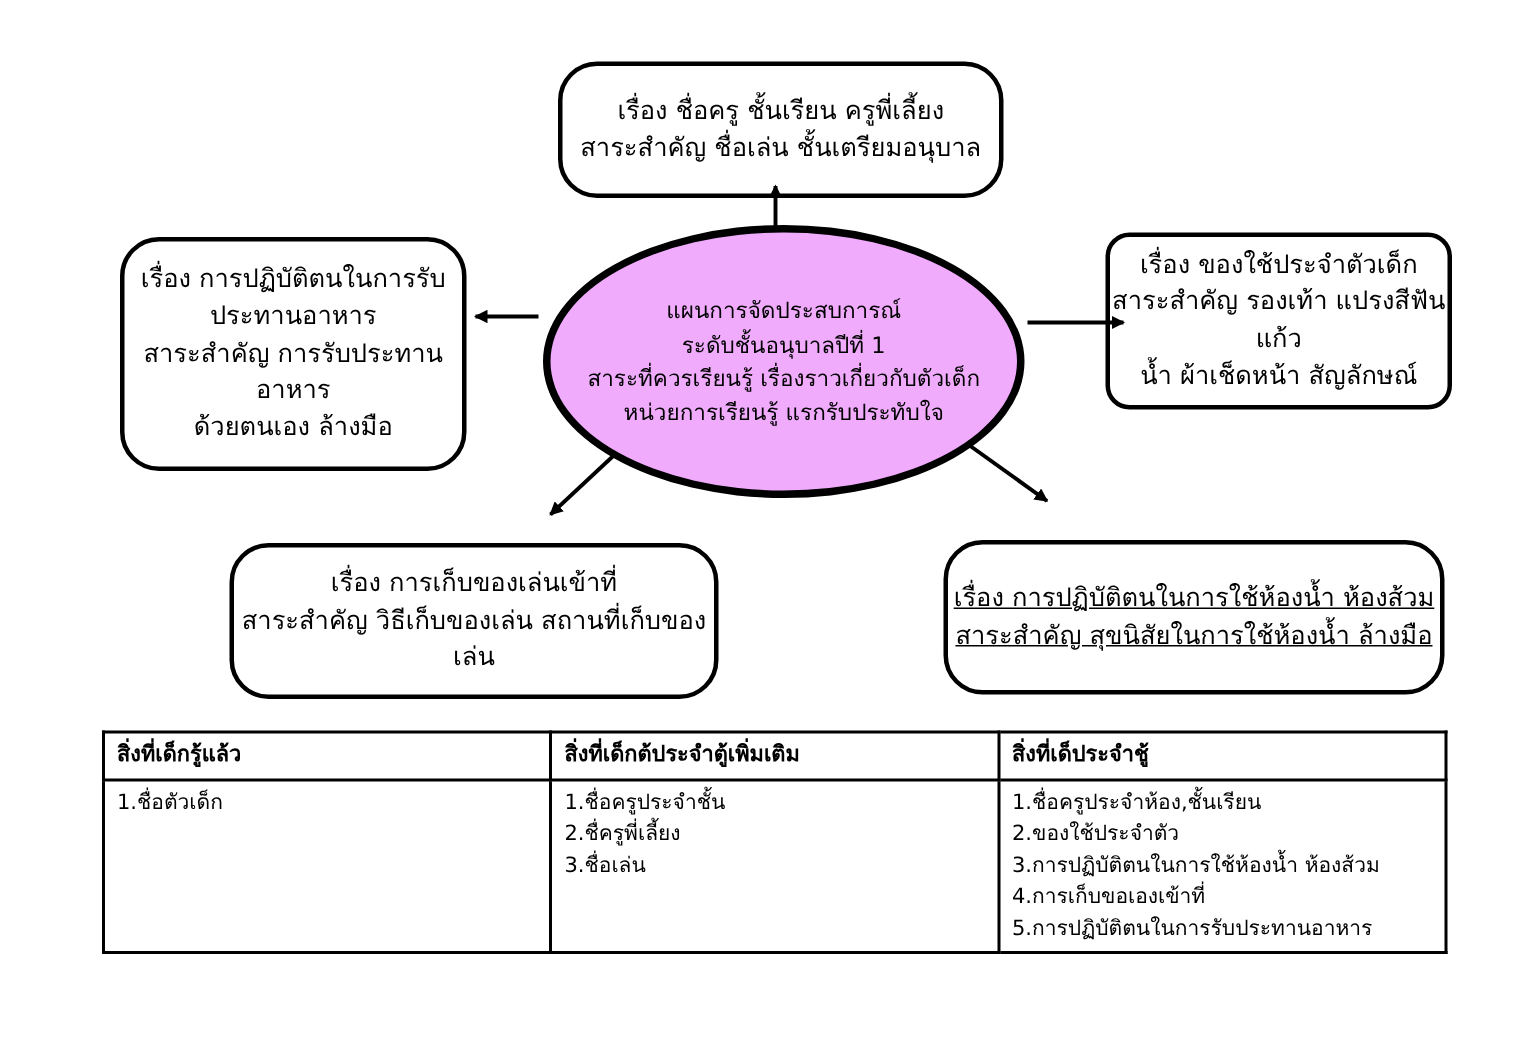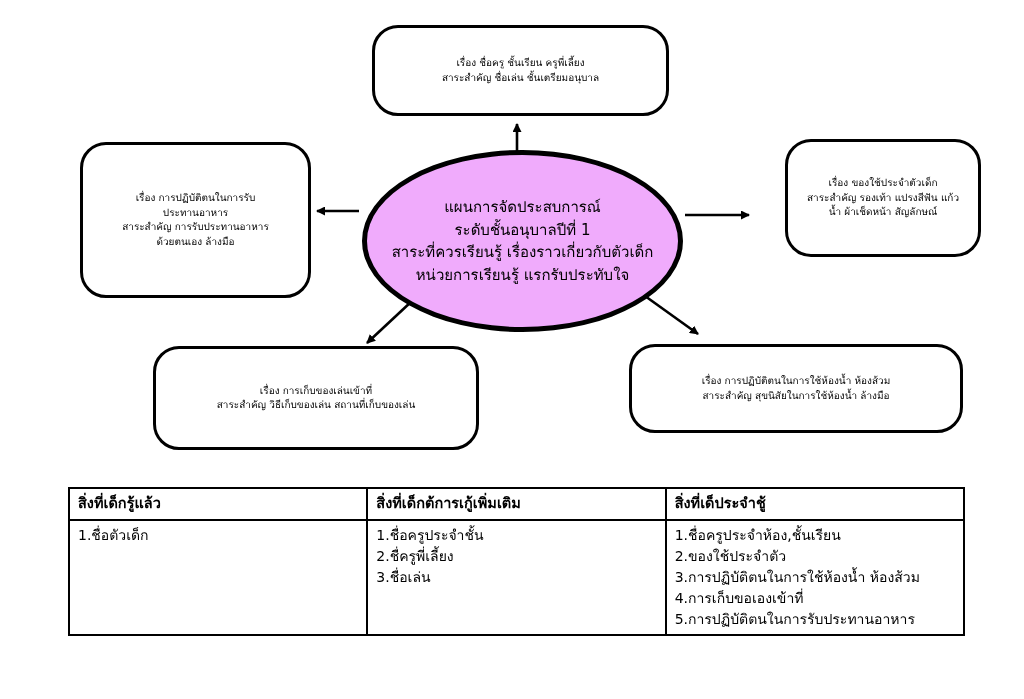--- a/index.html
+++ b/index.html
@@ -13,30 +13,31 @@
   .canvas { position: absolute; inset: 0; }
 
   
   .node {
     position: absolute;
     border: 3px solid #000;
     border-radius: 26px;
     background: #fff;
     display: flex; align-items: center; justify-content: center;
     text-align: center;
-    padding: 6px 16px;
-    font-size: 10px;
+    padding: 6px 0;
+    font-size: 17px;
     line-height: 1.45;
     white-space: pre-line;
+    margin-top: 16px;
   }
   .node-top          { left: 372px; top: 25px;  width: 297px; height: 91px;  }
   .node-left         { left: 80px;  top: 142px; width: 231px; height: 156px; }
-  .node-right        { left: 785px; top: 139px; width: 196px; height: 118px; }
+  .node-right        { left: 737px; top: 139px; width: 231px; height: 118px; border-radius: 16px; }
   .node-bottom-left  { left: 153px; top: 346px; width: 326px; height: 104px;  }
-  .node-bottom-right { left: 629px; top: 344px; width: 334px; height: 89px;  }
+  .node-bottom-right { left: 629px; top: 344px; width: 334px; height: 103px; text-decoration: underline;  }
 
   
   .ellipse {
     position: absolute;
     left: 362px; top: 150px; width: 321px; height: 182px;
     border: 5px solid #000;
     border-radius: 50%;
     background: #f0abfc;
     display: flex; align-items: center; justify-content: center;
     text-align: center;
@@ -107,21 +108,21 @@
     <line x1="359" y1="211" x2="317" y2="211" stroke="#000" stroke-width="2.6" marker-end="url(#ah)"></line>
     <line x1="685" y1="215" x2="749" y2="215" stroke="#000" stroke-width="2.6" marker-end="url(#ah)"></line>
     <line x1="412" y1="301" x2="367" y2="343" stroke="#000" stroke-width="2.6" marker-end="url(#ah)"></line>
     <line x1="645" y1="296" x2="698" y2="334" stroke="#000" stroke-width="2.6" marker-end="url(#ah)"></line>
   </svg>
 
   <table class="kwl">
     <thead>
       <tr>
         <th>สิ่งที่เด็กรู้แล้ว</th>
-        <th>สิ่งที่เด็กต้การเกู้เพิ่มเติม</th>
+        <th>สิ่งที่เด็กต้ประจำตู้เพิ่มเติม</th>
         <th>สิ่งที่เด็ประจำชู้</th>
       </tr>
     </thead>
     <tbody>
       <tr>
         <td>1.ชื่อตัวเด็ก</td>
         <td>1.ชื่อครูประจำชั้น
 2.ชื่ครูพี่เลี้ยง
 3.ชื่อเล่น</td>
         <td>1.ชื่อครูประจำห้อง,ชั้นเรียน

